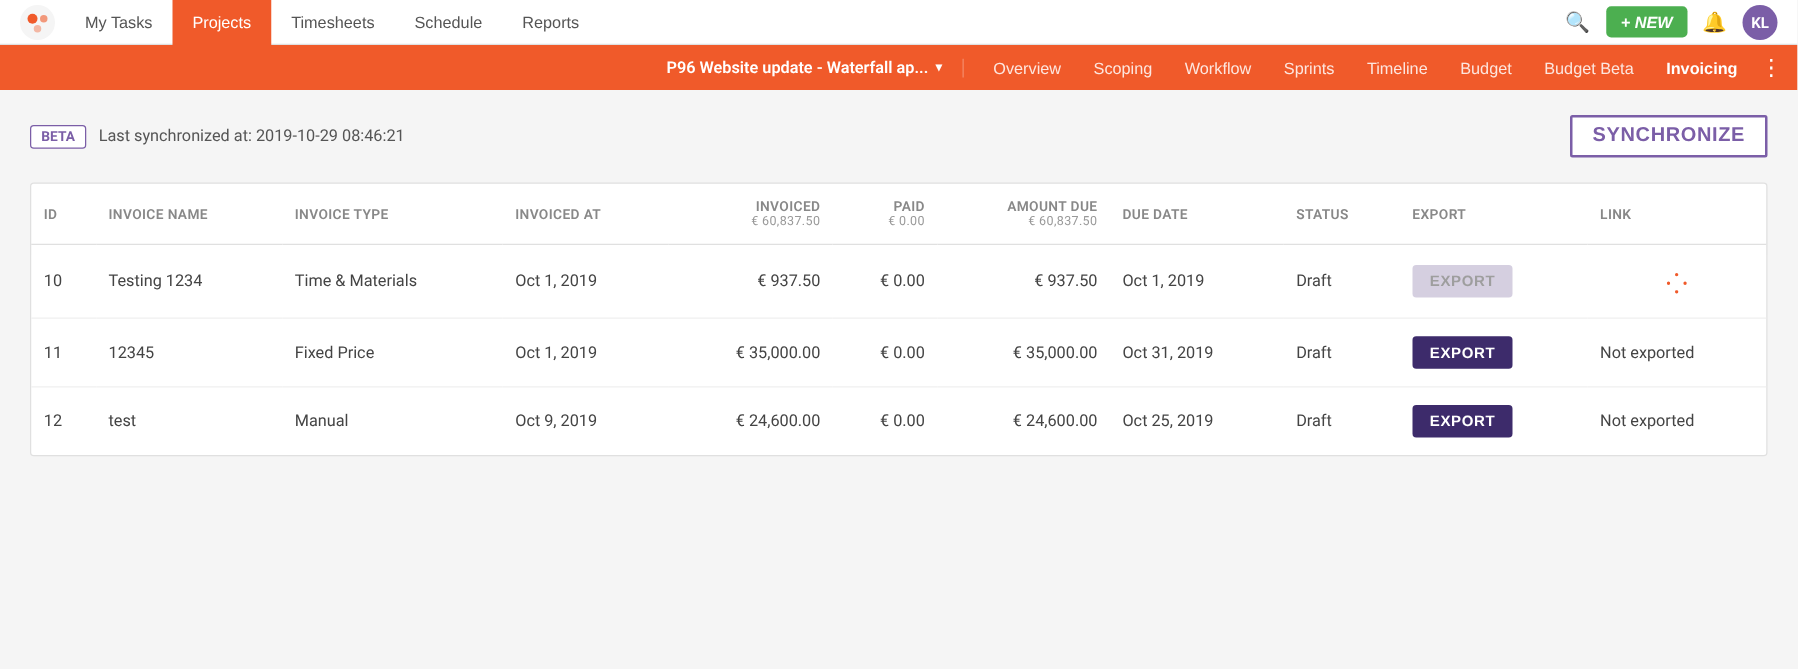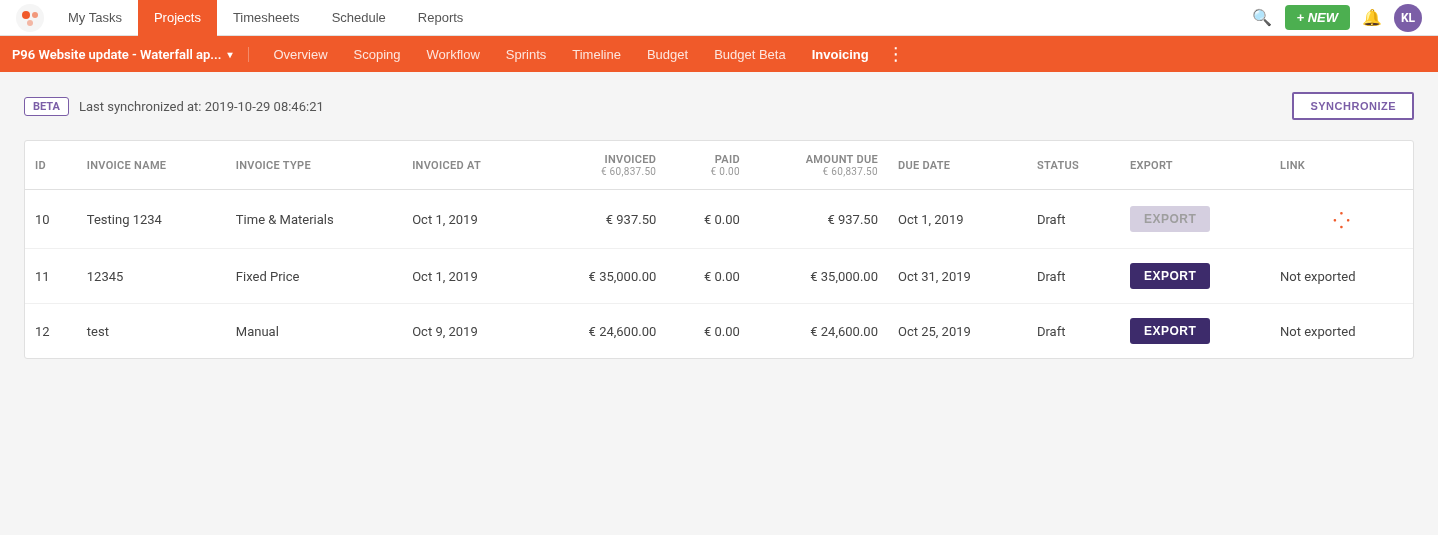--- a/index.html
+++ b/index.html
@@ -28,21 +28,21 @@
     }
     .bell-icon { font-size: 16px; color: #555; cursor: pointer; }
     .avatar {
       width: 28px; height: 28px; border-radius: 50%; background: #7b5ea7;
       color: #fff; display: flex; align-items: center; justify-content: center;
       font-size: 12px; font-weight: 700; cursor: pointer;
     }
 
     
     .project-nav {
-      background: #f05a2a; display: flex; align-items: center; height: 36px; padding: 0 12px;
+      background: #f05a2a; display: flex; align-items: center; height: 36px; padding: 0 12px; justify-content: flex-end;
     }
     .project-name {
       color: #fff; font-size: 13px; font-weight: 600; display: flex; align-items: center; gap: 6px;
       cursor: pointer; padding-right: 16px; border-right: 1px solid rgba(255,255,255,0.3);
     }
     .project-name .chevron { font-size: 10px; }
     .project-tabs { display: flex; align-items: center; gap: 2px; padding-left: 12px; }
     .project-tab {
       color: rgba(255,255,255,0.85); padding: 12px 12px; height: 22px;
       display: flex; align-items: center; font-size: 13px; cursor: pointer;
@@ -58,21 +58,21 @@
     .header-bar { display: flex; align-items: center; justify-content: space-between; margin-bottom: 20px; }
     .beta-section { display: flex; align-items: center; gap: 10px; }
     .beta-badge {
       background: #fff; border: 1px solid #7b5ea7; color: #7b5ea7;
       border-radius: 3px; padding: 2px 8px; font-size: 11px; font-weight: 700;
     }
     .sync-text { font-size: 13px; color: #555; }
     .header-actions { display: flex; gap: 10px; }
     .sync-btn {
       border: 2px solid #7b5ea7; color: #7b5ea7; background: #fff;
-      padding: 6px 16px; font-size: 11px; font-weight: 700; cursor: pointer;
+      padding: 6px 16px; font-size: 16px; font-weight: 700; cursor: pointer;
       border-radius: 2px; letter-spacing: 0.5px;
     }
     .create-btn {
       border: 2px solid #7b5ea7; color: #7b5ea7; background: #fff;
       padding: 6px 16px; font-size: 12px; font-weight: 700; cursor: pointer;
       border-radius: 2px; letter-spacing: 0.5px;
     }
 
     
     .invoice-table-wrap {

